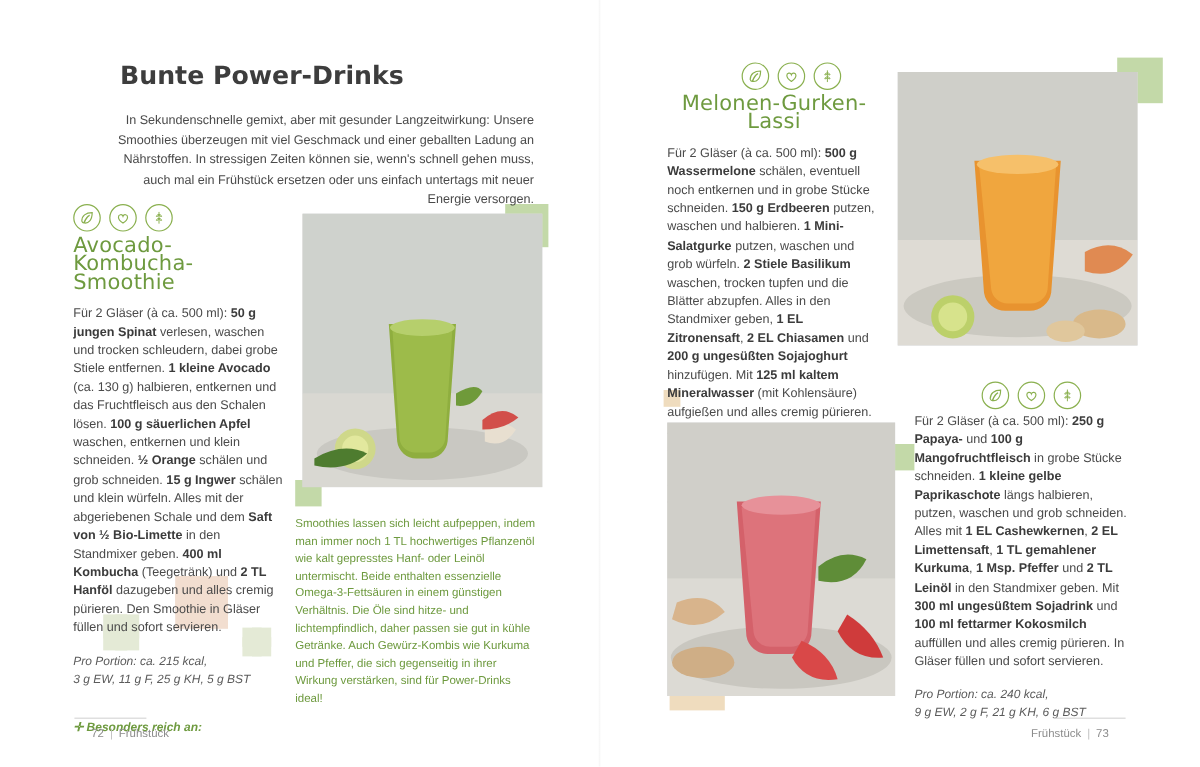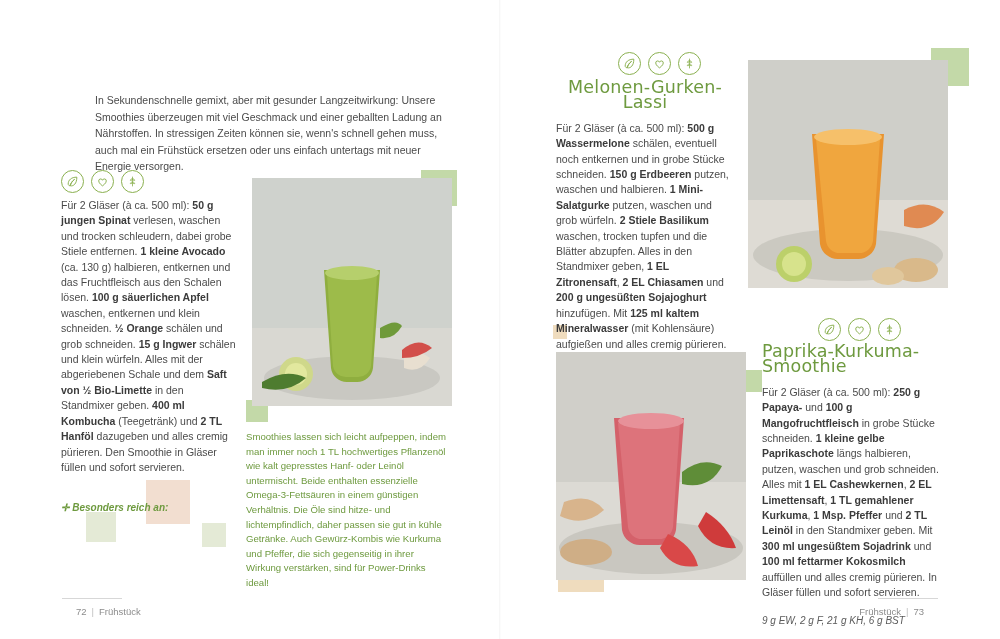--- a/index.html
+++ b/index.html
@@ -87,21 +87,21 @@
     margin: 0 0 10px 0;
   }
   .title-main {
     color: #3d3d3d;
     font-size: 21px;
     font-family: "DejaVu Sans", sans-serif;
     margin: 0;
   }
   p { margin: 0 0 10px 0; }
   .intro {
-    text-align: left;
+    text-align: right;
     font-size: 10.5px;
     line-height: 16.5px;
     color: #4a4a4a;
   }
   b, strong { font-weight: bold; color: #3b3b3b; }
   .nutri {
     font-style: italic;
     color: #5b5b5b;
     font-size: 10px;
     line-height: 15px;
@@ -191,20 +191,23 @@
   <div class="deco deco-green-right"></div>
   <div class="deco deco-green-bottom"></div>
   <div class="deco deco-green-melon"></div>
   <div class="deco deco-green-paprika"></div>
   <div class="deco deco-beige-1"></div>
   <div class="deco deco-beige-2"></div>
   <div class="plus plus-1"></div>
   <div class="plus plus-2"></div>
   <div class="plus plus-3"></div>
 
+  <div class="col" style="left:100px; top:56px; width:345px;">
+    <h1 class="title-main">Bunte Power-Drinks</h1>
+  </div>
 
   <div class="col" style="left:95px; top:92px; width:350px;">
     <p class="intro">In Sekundenschnelle gemixt, aber mit gesunder Langzeitwirkung: Unsere Smoothies überzeugen mit viel Geschmack und einer geballten Ladung an Nährstoffen. In stressigen Zeiten können sie, wenn's schnell gehen muss, auch mal ein Frühstück ersetzen oder uns einfach untertags mit neuer Energie versorgen.</p>
   </div>
 
   <div class="photo" style="left:252px; top:178px; width:200px; height:228px;">
     <svg class="inner" viewBox="0 0 200 228" preserveAspectRatio="none" aria-hidden="true">
       <rect x="0" y="0" width="200" height="228" fill="#dcdcd6"></rect>
       <rect x="0" y="0" width="200" height="150" fill="#cfd2cd"></rect>
       <rect x="0" y="150" width="200" height="78" fill="#d9d8d2"></rect>
@@ -235,22 +238,25 @@
       </div>
       <div class="badge">
         <svg width="13" height="13" viewBox="0 0 24 24">
             <path d="M12 3v18M12 7c-3 0-4 2-4 3 3 0 4-1 4-3zm0 0c3 0 4 2 4 3-3 0-4-1-4-3zm0 6c-3 0-4 2-4 3 3 0 4-1 4-3zm0 0c3 0 4 2 4 3-3 0-4-1-4-3z" fill="none" stroke="#8ab04f" stroke-width="1.5"></path>
           </svg>
       </div>
     </div>
   </div>
 
   <div class="col" style="left:61px; top:198px; width:178px;">
+    <h2 class="heading-script" style="font-size:17.5px;">Avocado-Kombucha-Smoothie</h2>
     <p>Für 2 Gläser (à ca. 500 ml): <b>50 g jungen Spinat</b> verlesen, waschen und trocken schleudern, dabei grobe Stiele entfernen. <b>1 kleine Avocado</b> (ca. 130 g) halbieren, entkernen und das Fruchtfleisch aus den Schalen lösen. <b>100 g säuerlichen Apfel</b> waschen, entkernen und klein schneiden. <b>½ Orange</b> schälen und grob schneiden. <b>15 g Ingwer</b> schälen und klein würfeln. Alles mit der abgeriebenen Schale und dem <b>Saft von ½ Bio-Limette</b> in den Standmixer geben. <b>400 ml Kombucha</b> (Teegetränk) und <b>2 TL Hanföl</b> dazugeben und alles cremig pürieren. Den Smoothie in Gläser füllen und sofort servieren.</p>
     <div class="nutri">
+      <div>Pro Portion: ca. 215 kcal,</div>
+      <div>3 g EW, 11 g F, 25 g KH, 5 g BST</div>
     </div>
     <div class="rich">
       <div class="rich-title">✛&nbsp;<span>Besonders reich an:</span></div>
     </div>
   </div>
 
   <div class="infobox">
     <div>Smoothies lassen sich leicht aufpeppen, indem man immer noch 1 TL hochwertiges Pflanzenöl wie kalt gepresstes Hanf- oder Leinöl untermischt. Beide enthalten essenzielle Omega-3-Fettsäuren in einem günstigen Verhältnis. Die Öle sind hitze- und lichtempfindlich, daher passen sie gut in kühle Getränke. Auch Gewürz-Kombis wie Kurkuma und Pfeffer, die sich gegenseitig in ihrer Wirkung verstärken, sind für Power-Drinks ideal!</div>
   </div>
 
@@ -338,23 +344,23 @@
       </div>
       <div class="badge">
         <svg width="13" height="13" viewBox="0 0 24 24">
             <path d="M12 3v18M12 7c-3 0-4 2-4 3 3 0 4-1 4-3zm0 0c3 0 4 2 4 3-3 0-4-1-4-3zm0 6c-3 0-4 2-4 3 3 0 4-1 4-3zm0 0c3 0 4 2 4 3-3 0-4-1-4-3z" fill="none" stroke="#8ab04f" stroke-width="1.5"></path>
           </svg>
       </div>
     </div>
   </div>
 
   <div class="col" style="left:762px; top:344px; width:178px;">
-    <h2 class="heading-script" style="font-size:17.5px;">Paprika-Kurkuma-Smoothie</h2>
     <p>Für 2 Gläser (à ca. 500 ml): <b>250 g Papaya-</b> und <b>100 g Mangofruchtfleisch</b> in grobe Stücke schneiden. <b>1 kleine gelbe Paprikaschote</b> längs halbieren, putzen, waschen und grob schneiden. Alles mit <b>1 EL Cashewkernen</b>, <b>2 EL Limettensaft</b>, <b>1 TL gemahlener Kurkuma</b>, <b>1 Msp. Pfeffer</b> und <b>2 TL Leinöl</b> in den Standmixer geben. Mit <b>300 ml ungesüßtem Sojadrink</b> und <b>100 ml fettarmer Kokosmilch</b> auffüllen und alles cremig pürieren. In Gläser füllen und sofort servieren.</p>
     <div class="nutri">
+      <div>Pro Portion: ca. 240 kcal,</div>
       <div>9 g EW, 2 g F, 21 g KH, 6 g BST</div>
     </div>
 
   </div>
 
   <div class="rule-right"></div>
   <div class="folio folio-right">
     <span>Frühstück</span><span class="sep">|</span><span>73</span>
   </div>
 

